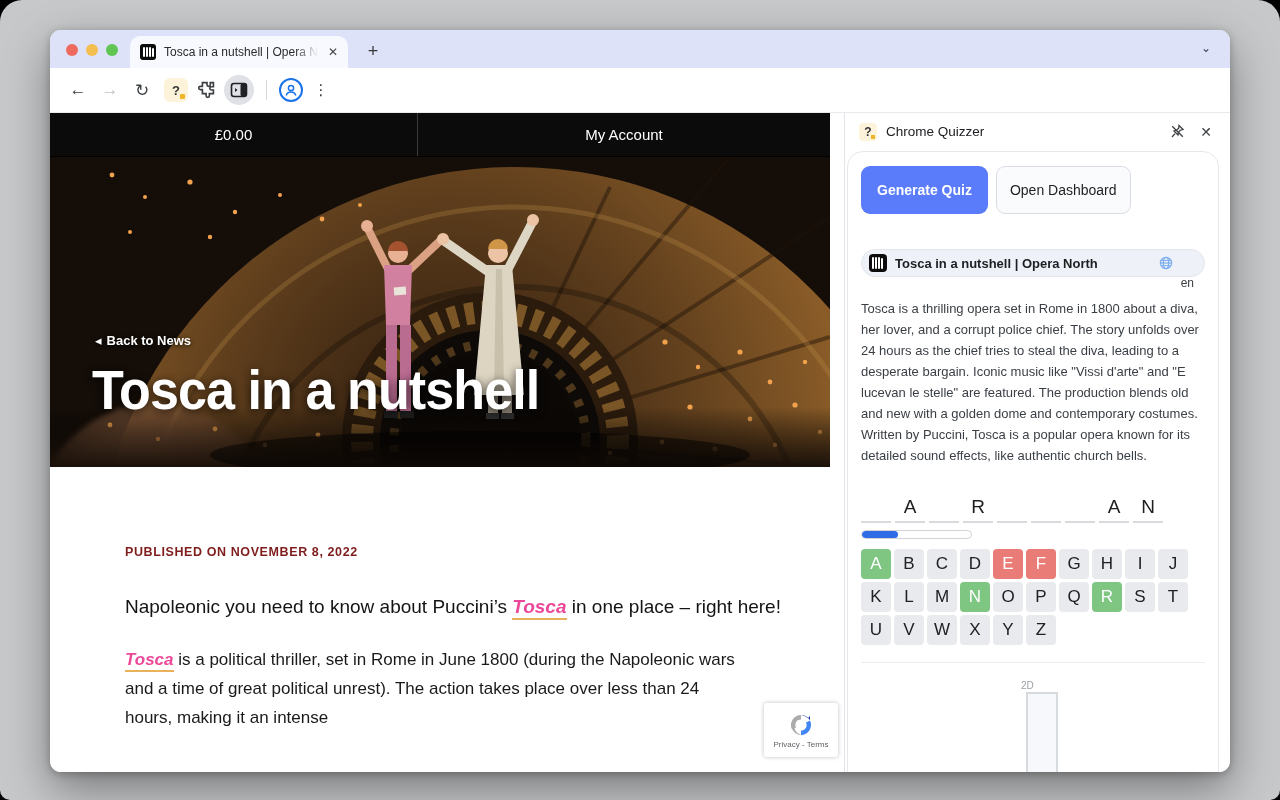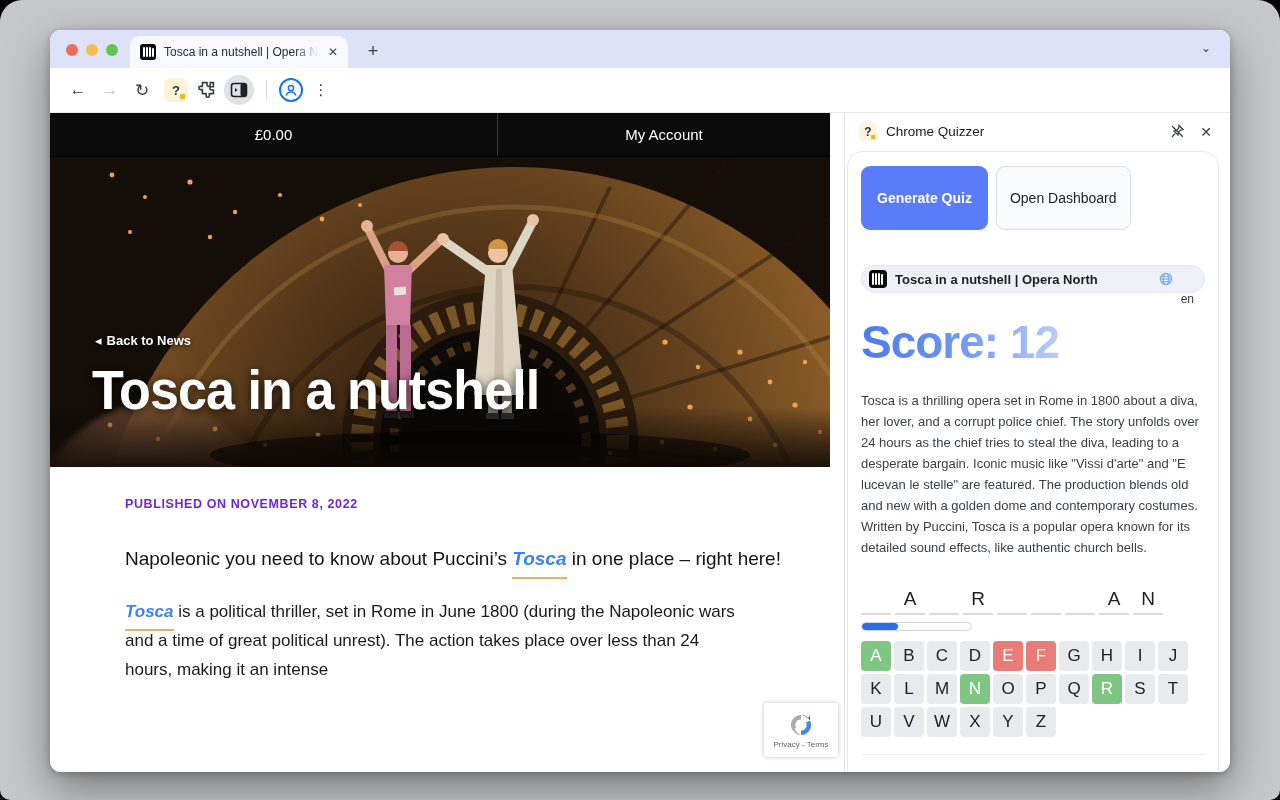--- a/index.html
+++ b/index.html
@@ -49,62 +49,62 @@
     display:flex; align-items:center; justify-content:center; margin:0 2px; }
   .kebab { width:24px; height:24px; color:#3c4043; font-size:15px; display:flex; align-items:center; justify-content:center; letter-spacing:0; }
 
   .content { display:flex; height:659px; }
 
   
   .webpage { width:794px; position:relative; background:#fff; overflow:hidden; }
   .page-inner { width:780px; }
   .shop-bar { height:44px; background:#0b0b0b; display:flex; border-bottom:1px solid #000; }
   .shop-cell { color:#fff; font-size:15px; display:flex; align-items:center; justify-content:center; }
-  .shop-cell.cart { width:448px; border-right:1px solid #3a3a3a; }
+  .shop-cell.cart { width:368px; border-right:1px solid #3a3a3a; }
   .shop-cell.account { flex:1; }
   .site-nav { height:57px; background:#191919; position:relative; display:flex; align-items:center; justify-content:center; }
   .logo { color:#fff; text-align:center; font-weight:800; font-size:16px; line-height:15px;
     letter-spacing:2.5px; transform:scaleY(1.25); text-transform:lowercase; }
   .burger { position:absolute; right:38px; top:21px; width:26px; height:15px; display:flex; flex-direction:column; justify-content:space-between; }
   .burger i { height:2.6px; background:#fff; border-radius:1px; }
 
   .hero { height:310px; position:relative; background:#160e08; overflow:hidden; }
   .hero svg { position:absolute; inset:0; }
   .back-link { position:absolute; left:45px; top:176px; color:#fff; font-size:13px; font-weight:700;
     text-shadow:0 1px 4px rgba(0,0,0,.8); display:flex; gap:5px; align-items:center; }
   .hero-title { position:absolute; left:42px; top:200px; color:#fff; font-size:56px; font-weight:800;
     letter-spacing:-1px; transform:scaleX(.93); transform-origin:left;
     text-shadow:0 2px 10px rgba(0,0,0,.75); white-space:nowrap; }
 
   .article { padding:30px 0 0 75px; }
-  .published { color:#6d28d9; font-size:12.5px; font-weight:700; letter-spacing:.6px; }
+  .published { color:#7f1d1d; font-size:12.5px; font-weight:700; letter-spacing:.6px;margin-top:48px; }
   .intro { margin-top:37px; font-size:19px; color:#141414; }
   .story-h { margin-top:31px; font-size:19px; font-weight:700; color:#111; }
   .body-p { margin-top:27px; font-size:17px; line-height:29px; color:#1a1a1a; width:610px; }
-  .gold-link { color:#3b82f6; font-weight:700; font-style:italic; text-decoration:none;
-    border-bottom:2px solid #e9b25a; padding-bottom:8px; }
+  .gold-link { color:#ec4899; font-weight:700; font-style:italic; text-decoration:none;
+    border-bottom:2px solid #e9b25a; padding-bottom:1px; }
 
   .recaptcha { position:absolute; right:6px; top:590px; width:74px; height:54px; background:#fff;
     border-radius:3px; box-shadow:0 0 4px rgba(0,0,0,.25); display:flex; flex-direction:column;
     align-items:center; justify-content:center; gap:2px; }
   .recaptcha span { font-size:8px; color:#5f6368; }
 
   
   .sidepanel { flex:1; background:#fff; border-left:1px solid #e2e4e9; position:relative; overflow:hidden; }
   .sp-header { height:37px; display:flex; align-items:center; padding:0 14px; gap:9px; }
   .sp-q { width:18px; height:18px; border-radius:4px; background:#fcf3da; color:#333; font-weight:700; font-size:12px;
     display:flex; align-items:center; justify-content:center; position:relative; }
   .sp-q em { position:absolute; right:2px; bottom:2px; width:4px; height:4px; background:#f0b429; font-style:normal; }
   .sp-title { font-size:13.5px; color:#202124; flex:1; }
   .sp-ic { width:20px; height:20px; display:flex; align-items:center; justify-content:center; color:#3c4043; }
   .sp-close { font-size:14px; color:#3c4043; }
 
   .card { margin:1px 11px 0 2px; border:1px solid #e8e8ec; border-radius:16px; padding:14px 13px; height:700px; }
   .btn-row { display:flex; gap:8px; }
-  .btn { font-size:14px; border-radius:9px; padding:24px 16px; border:none; cursor:pointer; }
+  .btn { font-size:14px; border-radius:9px; padding:16px 16px; border:none; cursor:pointer; }
   .btn.primary { background:#5b7cfa; color:#fff; font-weight:700; }
   .btn.secondary { background:#fafbfc; border:1px solid #d9dce3; color:#1f1f1f; padding:8px 13px; }
 
   .chip { margin-top:35px; height:28px; background:#eef1f7; border:1px solid #e3e6ed; border-radius:14px;
     display:flex; align-items:center; padding:0 10px 0 7px; gap:8px; }
   .chip-title { font-size:13px; font-weight:700; color:#1c1e21; flex:1; white-space:nowrap; overflow:hidden; }
   .chip-lang { font-size:12px; color:#3c4043;margin-top:39px; }
 
   .score { margin-top:22px; font-size:46px; font-weight:800; letter-spacing:-1px;
     background:linear-gradient(90deg,#4d7bee 0%,#6b92f1 45%,#b9cdf7 100%);
@@ -366,21 +366,20 @@
           <svg width="14" height="14" viewBox="0 0 14 14">
             <circle cx="7" cy="7" r="5.6" fill="none" stroke="#7badf0" stroke-width="1.2"></circle>
             <ellipse cx="7" cy="7" rx="2.6" ry="5.6" fill="none" stroke="#7badf0" stroke-width="1.2"></ellipse>
             <line x1="1.4" y1="7" x2="12.6" y2="7" stroke="#7badf0" stroke-width="1.2"></line>
             <line x1="2" y1="4.4" x2="12" y2="4.4" stroke="#7badf0" stroke-width="1"></line>
             <line x1="2" y1="9.6" x2="12" y2="9.6" stroke="#7badf0" stroke-width="1"></line>
           </svg>
           <span class="chip-lang">en</span>
         </div>
 
-        <div class="score">Score: 12</div>
 
         <div class="summary">Tosca is a thrilling opera set in Rome in 1800 about a diva, her lover, and a corrupt police chief. The story unfolds over 24 hours as the chief tries to steal the diva, leading to a desperate bargain. Iconic music like "Vissi d'arte" and "E lucevan le stelle" are featured. The production blends old and new with a golden dome and contemporary costumes. Written by Puccini, Tosca is a popular opera known for its detailed sound effects, like authentic church bells.</div>
 
         <div class="slots">
             <div class="slot">
               <div class="ch"></div>
               <div class="ul"></div>
             </div>
             <div class="slot">
               <div class="ch">A</div>

